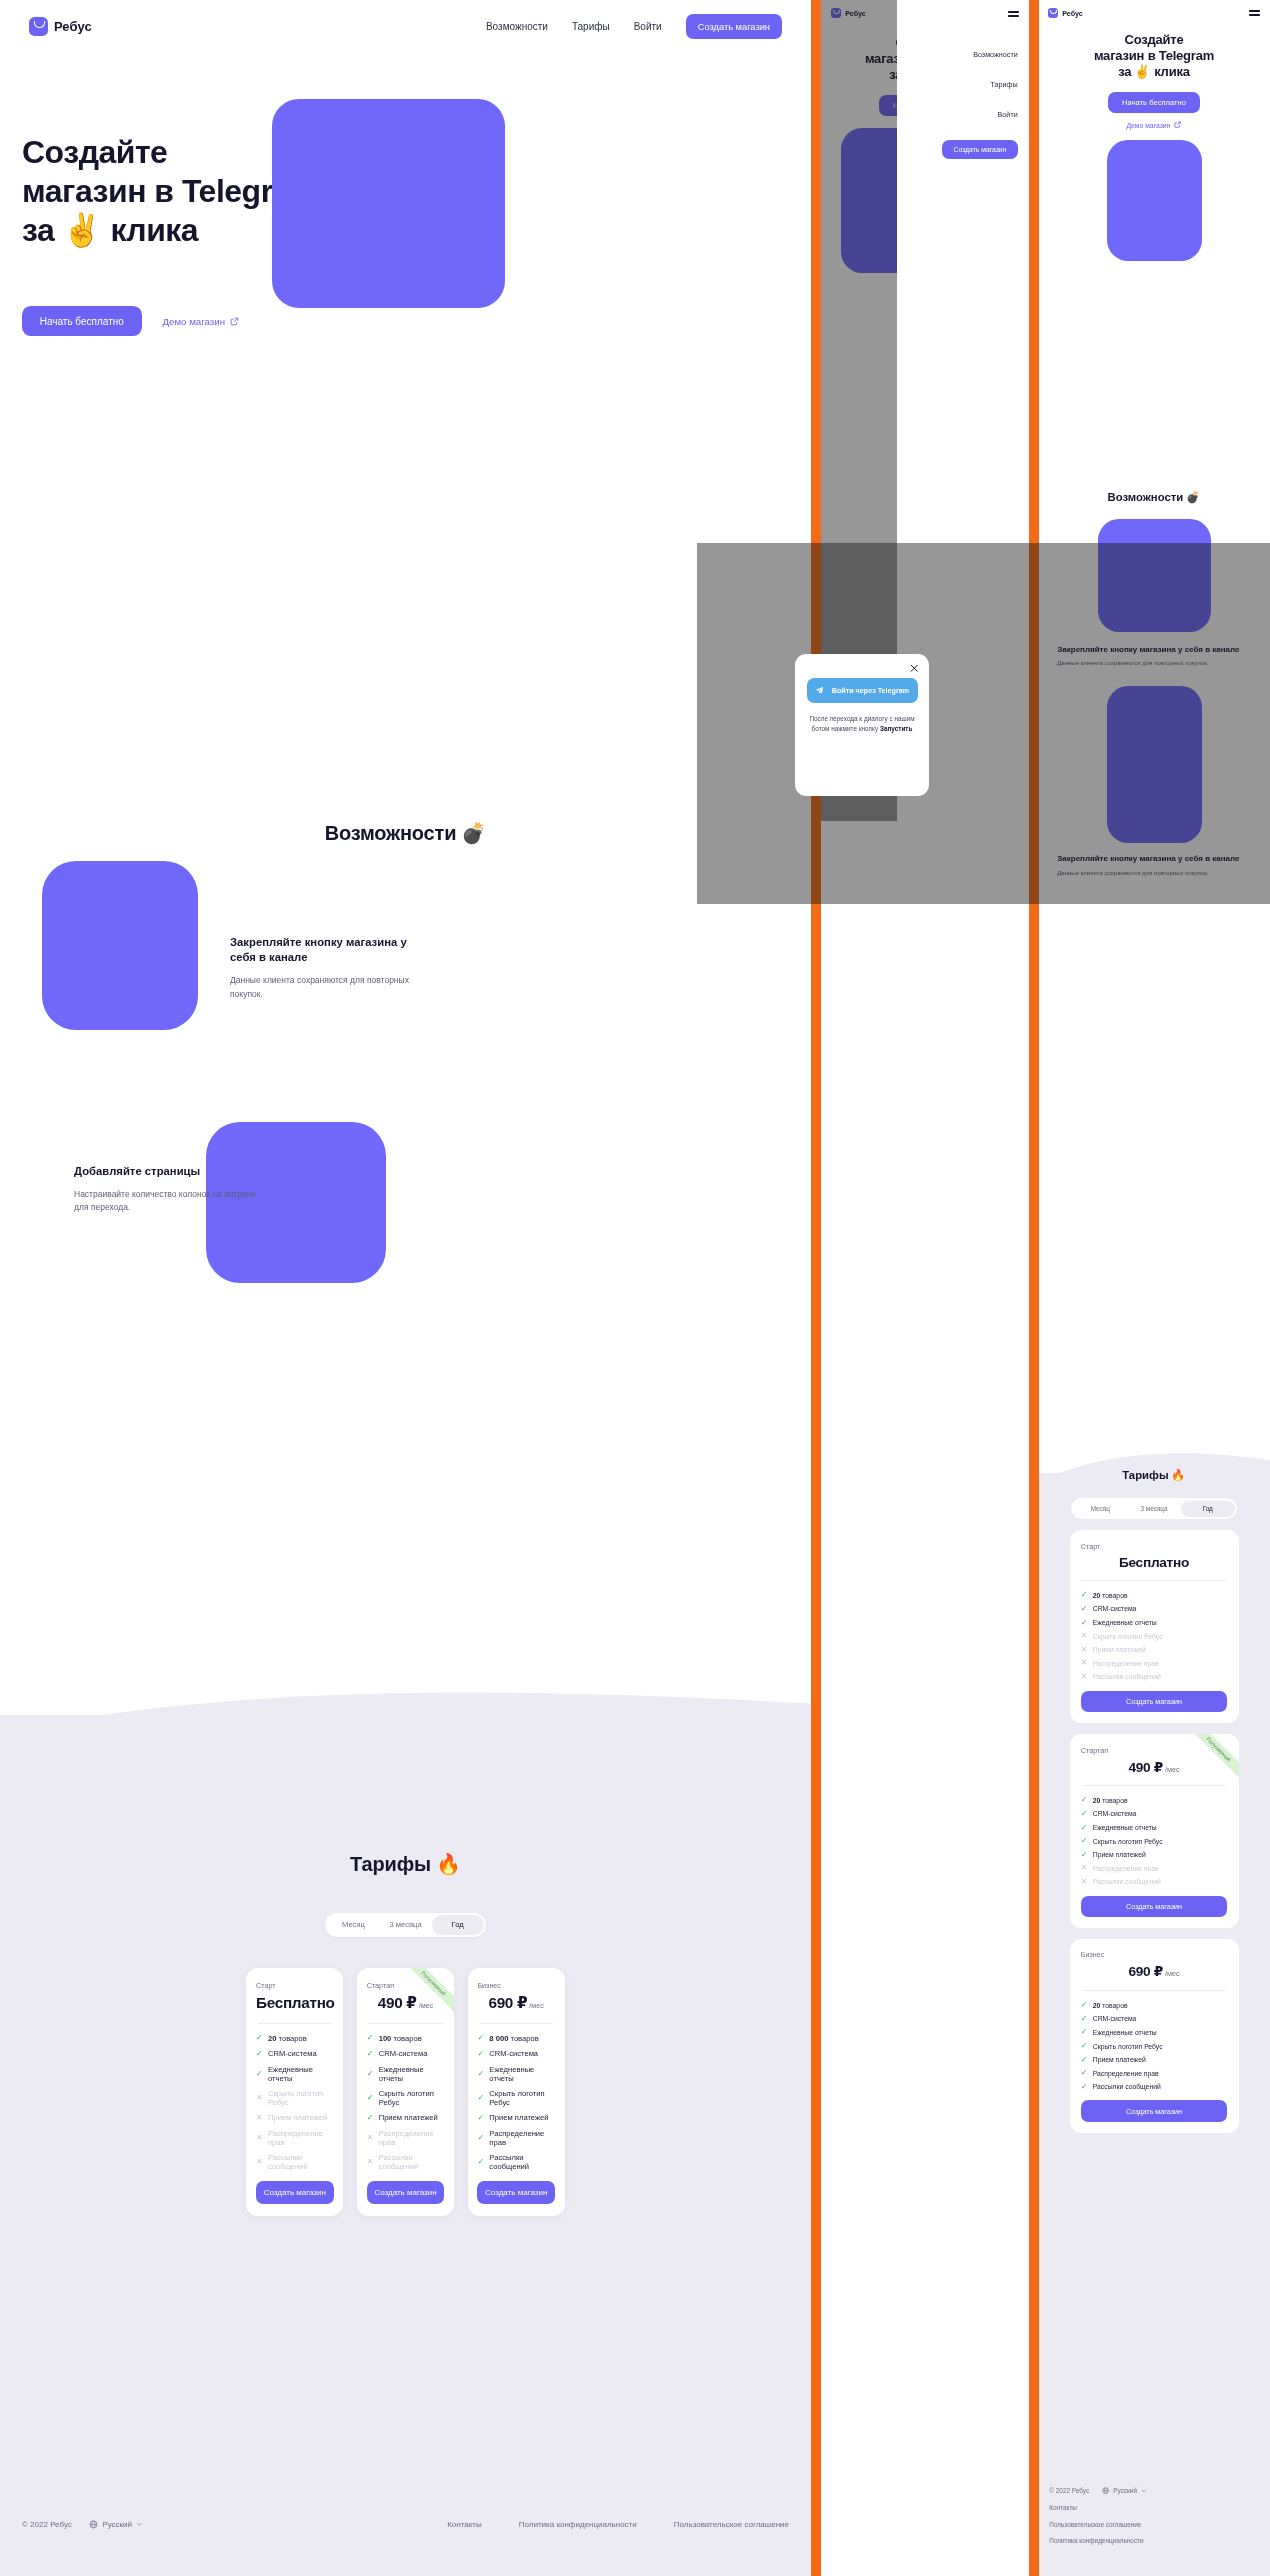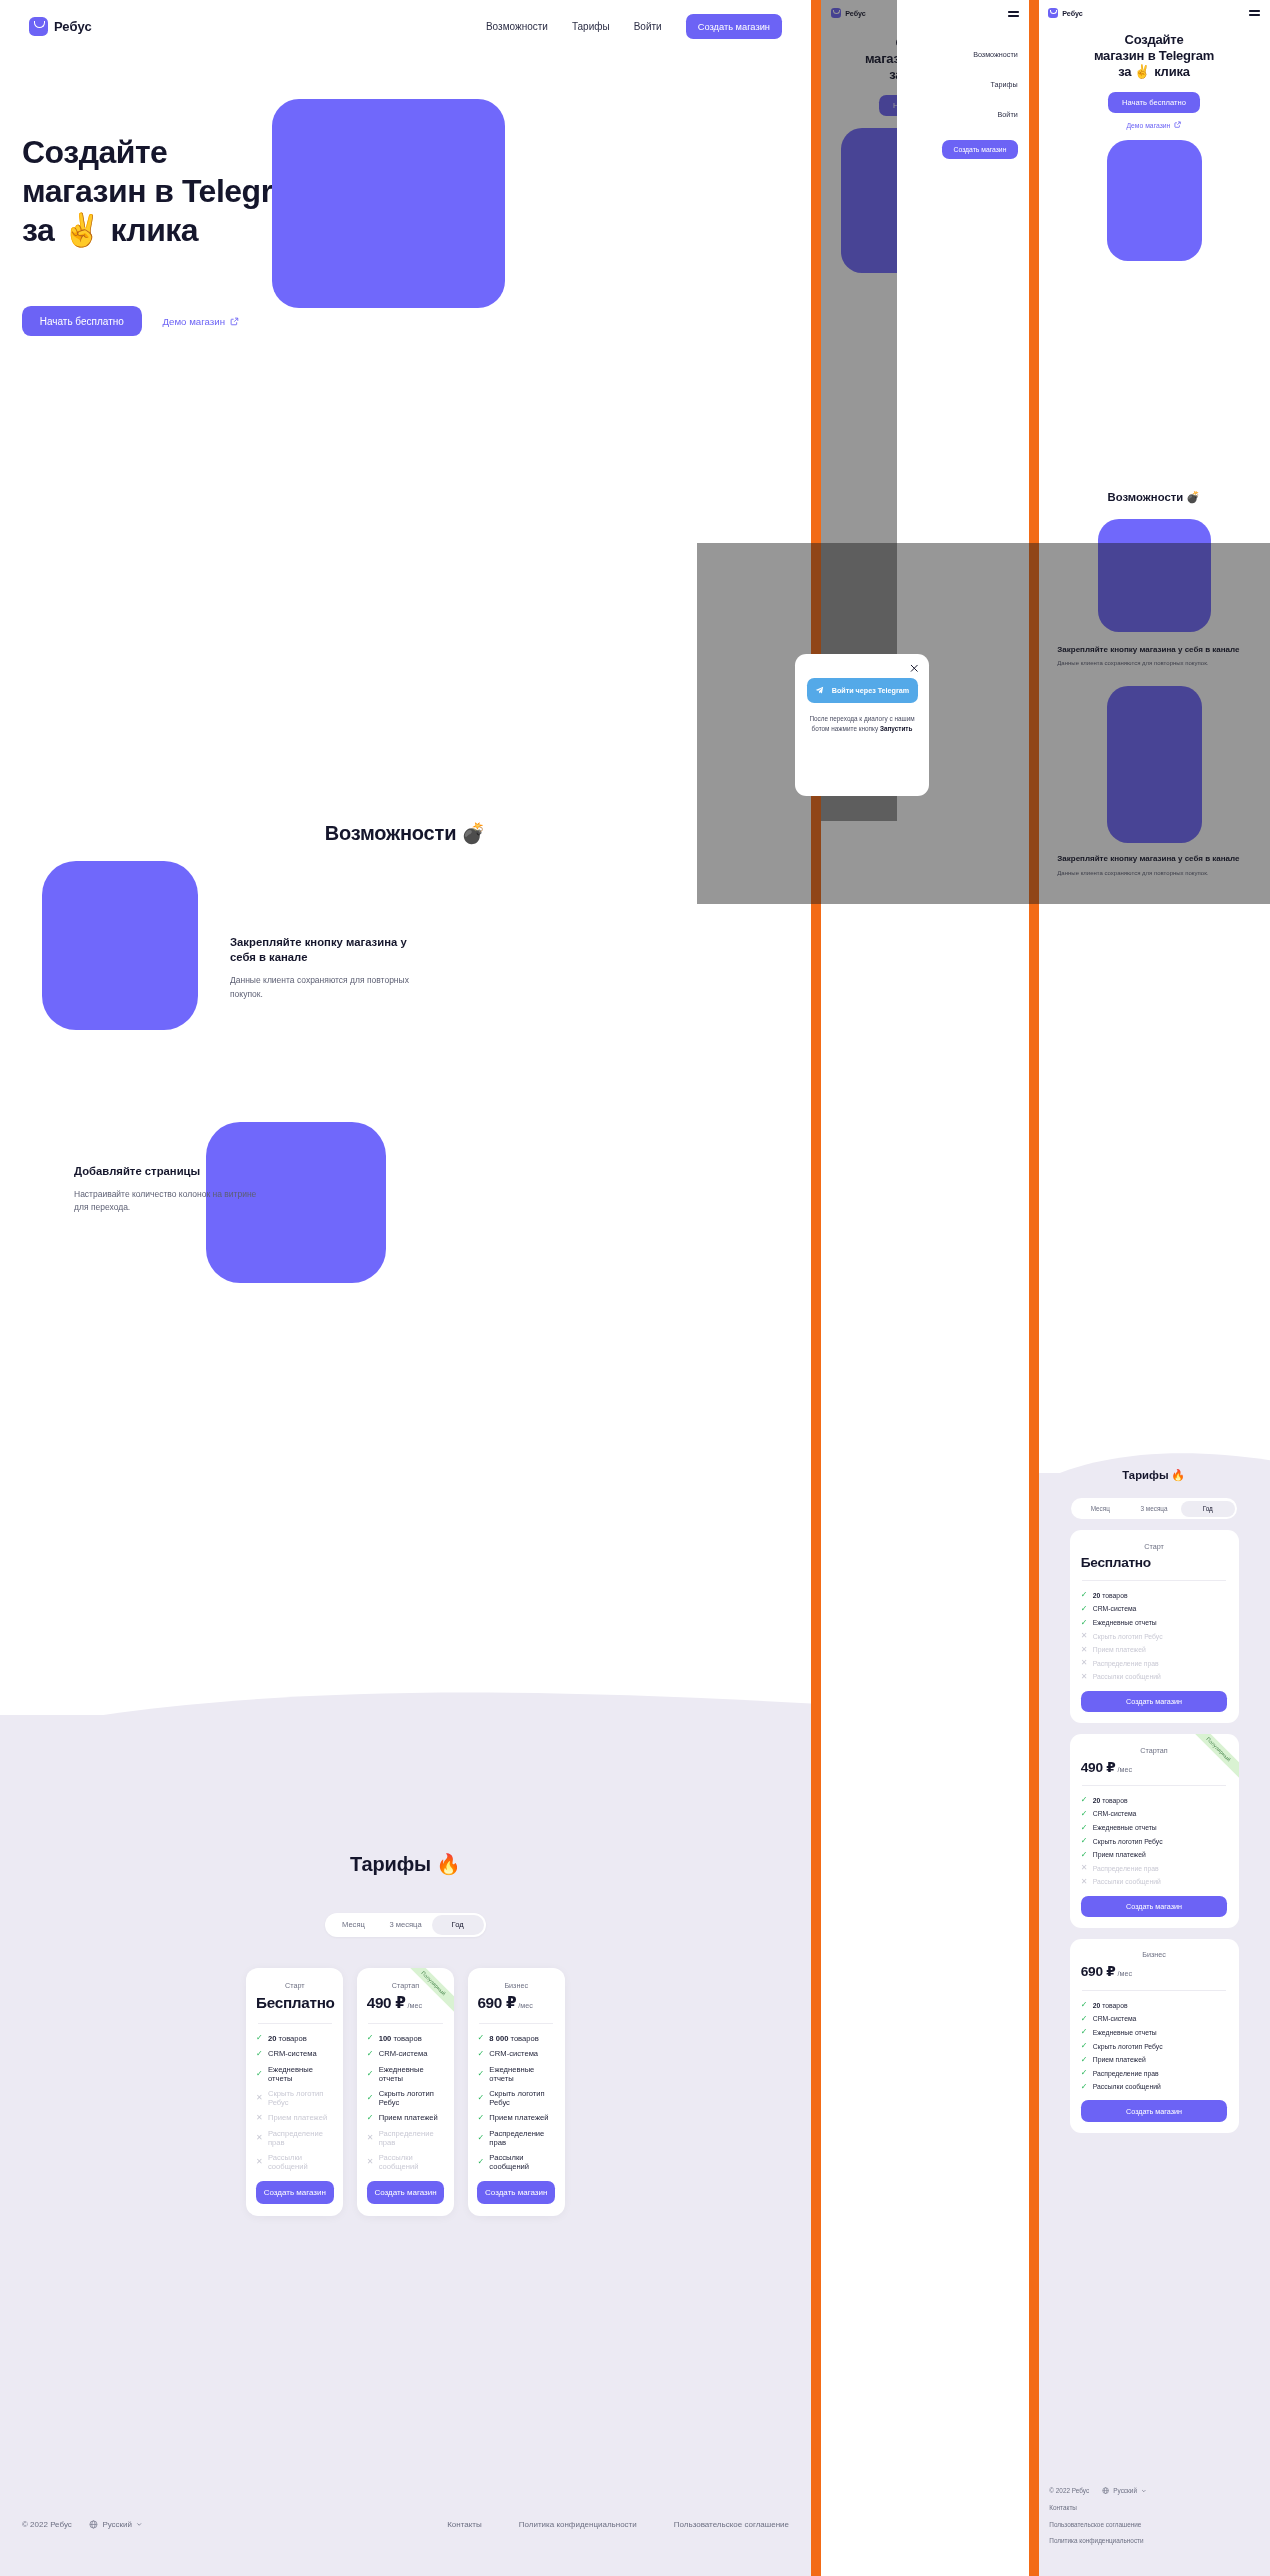--- a/index.html
+++ b/index.html
@@ -103,22 +103,22 @@
     line-height: 19.3px; border-radius: 11.3px; cursor: pointer; white-space: nowrap;
   }
   .seg div.on { background: #edecf3; color: #15162c; }
 
   .cards { display: flex; gap: 13.7px; justify-content: center; margin-top: 31px; }
   .card {
     width: 97px; background: #fff; border-radius: 12px; padding: 13px 9.7px 11.3px;
     position: relative; overflow: hidden;
     box-shadow: 0 1.6px 8px rgba(20,22,44,.045);
   }
-  .card-plan { text-align: center; font-size: 7.2px; color: #6d7083; }
-  .card-price { text-align: left; margin-top: 4px; font-size: 15.3px; font-weight: 800; color: #15162c; letter-spacing: -0.3px; }
+  .card-plan { text-align: left; font-size: 7.2px; color: #6d7083; }
+  .card-price { text-align: center; margin-top: 4px; font-size: 15.3px; font-weight: 800; color: #15162c; letter-spacing: -0.3px; }
   .card-price small { font-size: 7.2px; font-weight: 400; color: #6d7083; letter-spacing: 0; }
   .card-hr { height: 0.8px; background: #ecebf1; margin: 10.5px 1.6px 10.5px; }
   .feat-li { display: flex; align-items: center; gap: 4.8px; font-size: 7.6px; color: #1d1f36; margin-bottom: 6.4px; }
   .feat-li.off { color: #c9c9d4; }
   .feat-li b { font-weight: 700; }
   .tick { width: 7.2px; color: #26b558; font-size: 8px; line-height: 1; flex: none; }
   .tick.no { color: #c9c9d4; }
   .card-btn {
     display: block; width: 100%; margin-top: 9.7px; background: #6c63f5; color: #fff;
     border: none; border-radius: 7.2px; font-size: 8px; font-weight: 500; padding: 7.2px 0;

